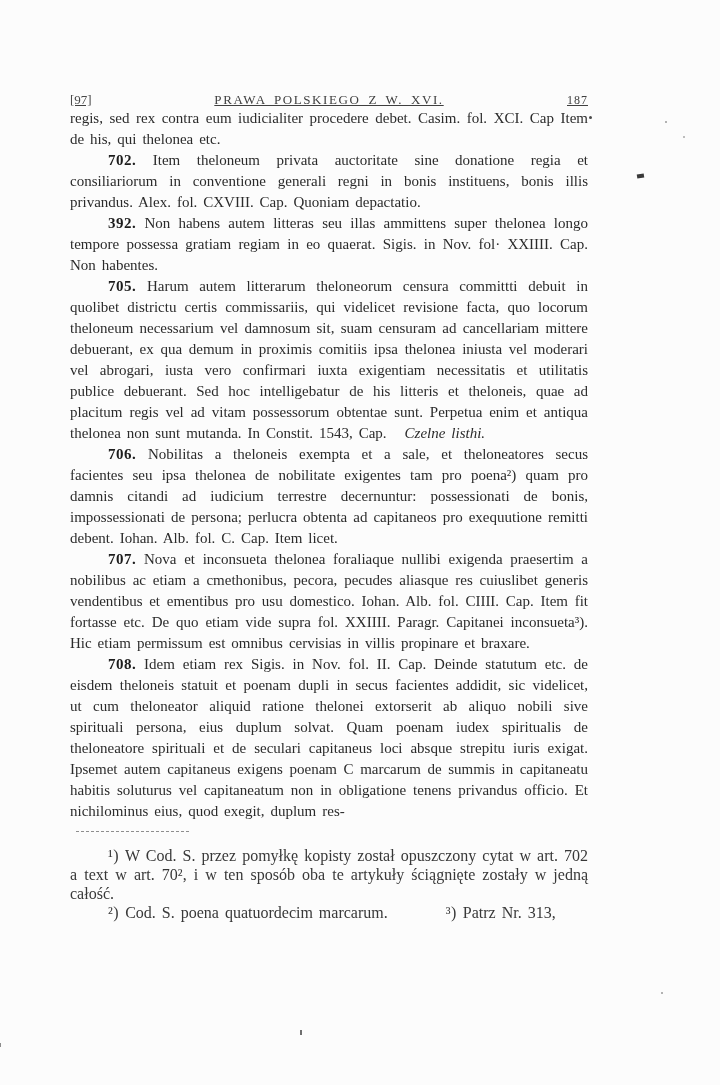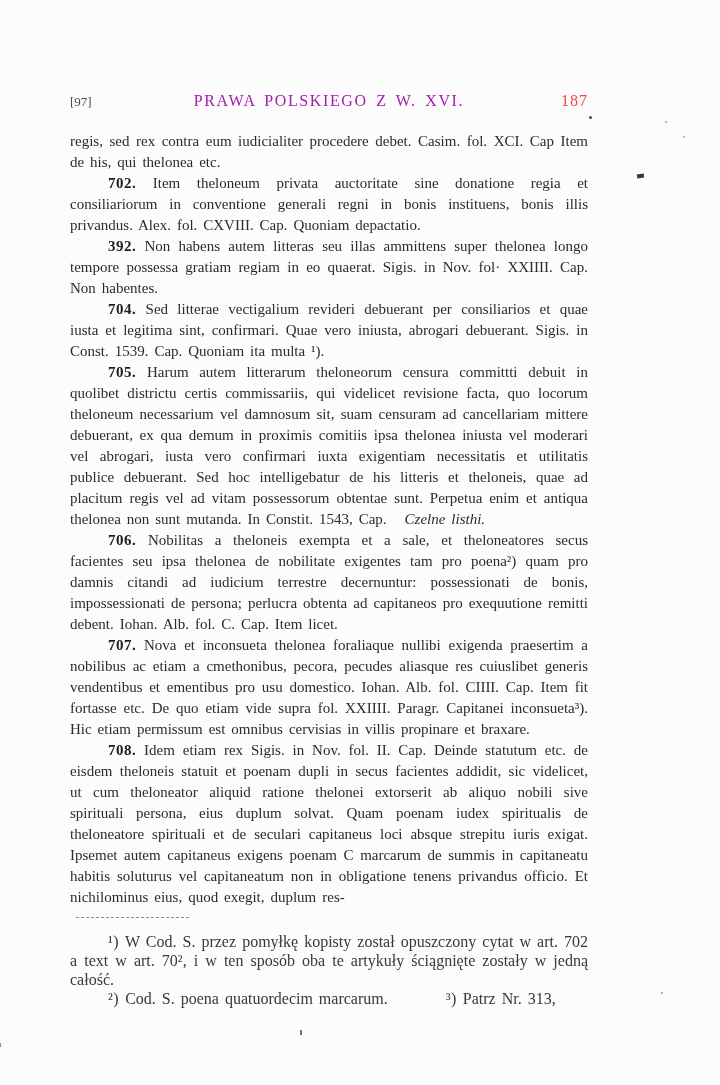--- a/index.html
+++ b/index.html
@@ -13,45 +13,45 @@
     box-sizing: border-box;
   }
   .content {
     position: absolute;
     left: 70px;
     top: 92px;
     width: 518px;
   }
   .pageheader {
     display: flex;
-    align-items: flex-end;
+    align-items: center;
     justify-content: space-between;
-    margin-bottom: 21px;
     color: #3f3f3f;
+    text-decoration: underline;
   }
   .bracket-no {
     font-size: 13px;
     width: 60px;
     text-align: left;
     color: #474747;
   }
   .running-title {
     flex: 1;
     text-align: center;
-    font-size: 16px;
+    font-size: 13px;
     letter-spacing: 1.6px;
     word-spacing: 3px;
-    color: #a21caf;
+    color: #404040;
     white-space: nowrap;
   }
   .page-no {
     width: 60px;
     text-align: right;
-    font-size: 16px;
-    color: #ef4444;
+    font-size: 12px;
+    color: #404040;
     letter-spacing: 1px;
   }
   .bodytext { color: #2b2b2b; }
   .para {
     margin: 0;
     font-size: 15px;
     line-height: 21px;
     text-align: justify;
     text-indent: 38px;
     word-spacing: 2.2px;
@@ -95,21 +95,20 @@
     </div>
 
     <div class="bodytext">
 
       <p class="para intro">regis, sed rex contra eum iudicialiter procedere debet. Casim. fol. XCI. Cap Item de his, qui thelonea etc.</p>
 
       <p class="para"><span class="pnum">702.</span> <span>Item theloneum privata auctoritate sine donatione regia et consiliariorum in conventione generali regni in bonis instituens, bonis illis privandus. Alex. fol. CXVIII. Cap. Quoniam depactatio.</span><i class="pit"></i></p>
 
       <p class="para"><span class="pnum">392.</span> <span>Non habens autem litteras seu illas ammittens super thelonea longo tempore possessa gratiam regiam in eo quaerat. Sigis. in Nov. fol· XXIIII. Cap. Non habentes.</span><i class="pit"></i></p>
 
-      <p class="para"><span class="pnum">704.</span> <span>Sed litterae vectigalium revideri debuerant per consiliarios et quae iusta et legitima sint, confirmari. Quae vero iniusta, abrogari debuerant. Sigis. in Const. 1539. Cap. Quoniam ita multa ¹).</span><i class="pit"></i></p>
 
       <p class="para"><span class="pnum">705.</span> <span>Harum autem litterarum theloneorum censura committti debuit in quolibet districtu certis commissariis, qui videlicet revisione facta, quo locorum theloneum necessarium vel damnosum sit, suam censuram ad cancellariam mittere debuerant, ex qua demum in proximis comitiis ipsa thelonea iniusta vel moderari vel abrogari, iusta vero confirmari iuxta exigentiam necessitatis et utilitatis publice debuerant. Sed hoc intelligebatur de his litteris et theloneis, quae ad placitum regis vel ad vitam possessorum obtentae sunt. Perpetua enim et antiqua thelonea non sunt mutanda. In Constit. 1543, Cap. </span><i class="pit">Czelne listhi.</i></p>
 
       <p class="para"><span class="pnum">706.</span> <span>Nobilitas a theloneis exempta et a sale, et theloneatores secus facientes seu ipsa thelonea de nobilitate exigentes tam pro poena²) quam pro damnis citandi ad iudicium terrestre decernuntur: possessionati de bonis, impossessionati de persona; perlucra obtenta ad capitaneos pro exequutione remitti debent. Iohan. Alb. fol. C. Cap. Item licet.</span><i class="pit"></i></p>
 
       <p class="para"><span class="pnum">707.</span> <span>Nova et inconsueta thelonea foraliaque nullibi exigenda praesertim a nobilibus ac etiam a cmethonibus, pecora, pecudes aliasque res cuiuslibet generis vendentibus et ementibus pro usu domestico. Iohan. Alb. fol. CIIII. Cap. Item fit fortasse etc. De quo etiam vide supra fol. XXIIII. Paragr. Capitanei inconsueta³). Hic etiam permissum est omnibus cervisias in villis propinare et braxare.</span><i class="pit"></i></p>
 
       <p class="para"><span class="pnum">708.</span> <span>Idem etiam rex Sigis. in Nov. fol. II. Cap. Deinde statutum etc. de eisdem theloneis statuit et poenam dupli in secus facientes addidit, sic videlicet, ut cum theloneator aliquid ratione thelonei extorserit ab aliquo nobili sive spirituali persona, eius duplum solvat. Quam poenam iudex spiritualis de theloneatore spirituali et de seculari capitaneus loci absque strepitu iuris exigat. Ipsemet autem capitaneus exigens poenam C marcarum de summis in capitaneatu habitis soluturus vel capitaneatum non in obligatione tenens privandus officio. Et nichilominus eius, quod exegit, duplum res-</span><i class="pit"></i></p>
 
     </div>

